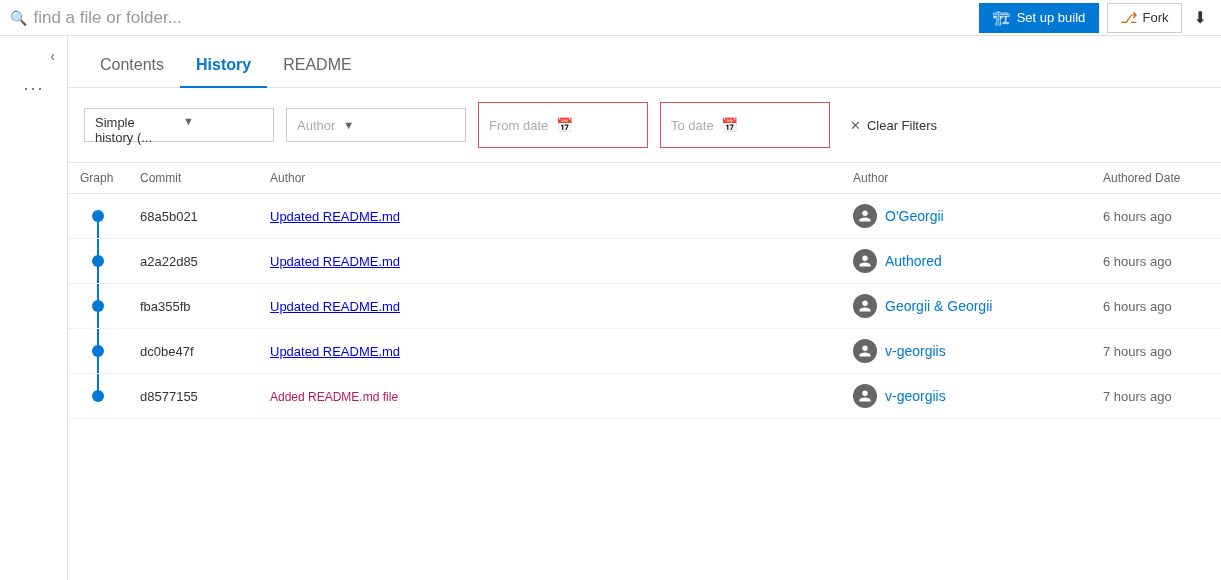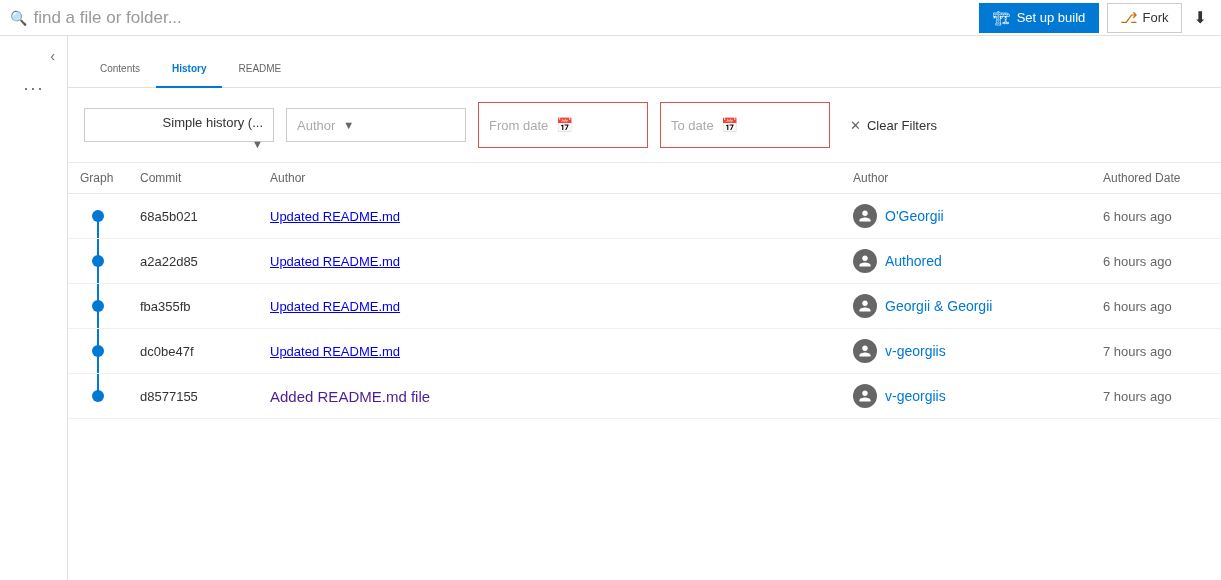--- a/index.html
+++ b/index.html
@@ -113,21 +113,21 @@
     
     .tabs {
       display: flex;
       align-items: flex-end;
       border-bottom: 1px solid #e0e0e0;
       padding: 0 16px;
       height: 52px;
     }
     .tab {
       padding: 12px 16px;
-      font-size: 10px;
+      font-size: 16px;
       cursor: pointer;
       color: #666;
       border-bottom: 2px solid transparent;
       margin-bottom: -1px;
       white-space: nowrap;
     }
     .tab.active {
       color: #0078d4;
       border-bottom: 2px solid #0078d4;
       font-weight: 600;
@@ -136,30 +136,29 @@
     
     .filter-bar {
       display: flex;
       align-items: center;
       padding: 14px 16px;
       gap: 12px;
       border-bottom: 1px solid #e8e8e8;
     }
     .filter-select {
       display: flex;
-      align-items: flex-end;
+      align-items: flex-start;
       border: 1px solid #ccc;
       padding: 6px 10px;
       font-size: 13px;
       cursor: pointer;
       background: #fff;
       gap: 8px;
       min-width: 190px;
       height: 34px;
-      flex-direction: column;
     }
     .filter-select span { flex: 1; }
     .filter-select .chevron { color: #666; font-size: 11px; }
     .filter-author {
       display: flex;
       align-items: center;
       border: 1px solid #ccc;
       padding: 6px 10px;
       font-size: 13px;
       cursor: pointer;
@@ -209,21 +208,21 @@
       border-bottom: 1px solid #e8e8e8;
     }
     .commit-table tbody tr td {
       padding: 10px 12px;
       font-size: 13px;
       border-bottom: 1px solid #f0f0f0;
       vertical-align: middle;
     }
 
     .commit-hash { color: #333; font-size: 13px; }
-    .commit-plain { color: #4c1d95; font-size: 15px; }
+    .commit-plain { color: #be185d; font-size: 12px; }
     .author-cell { display: flex; align-items: center; gap: 8px; }
     .author-avatar {
       width: 24px;
       height: 24px;
       border-radius: 50%;
       background: #666;
       display: flex;
       align-items: center;
       justify-content: center;
       color: #fff;

